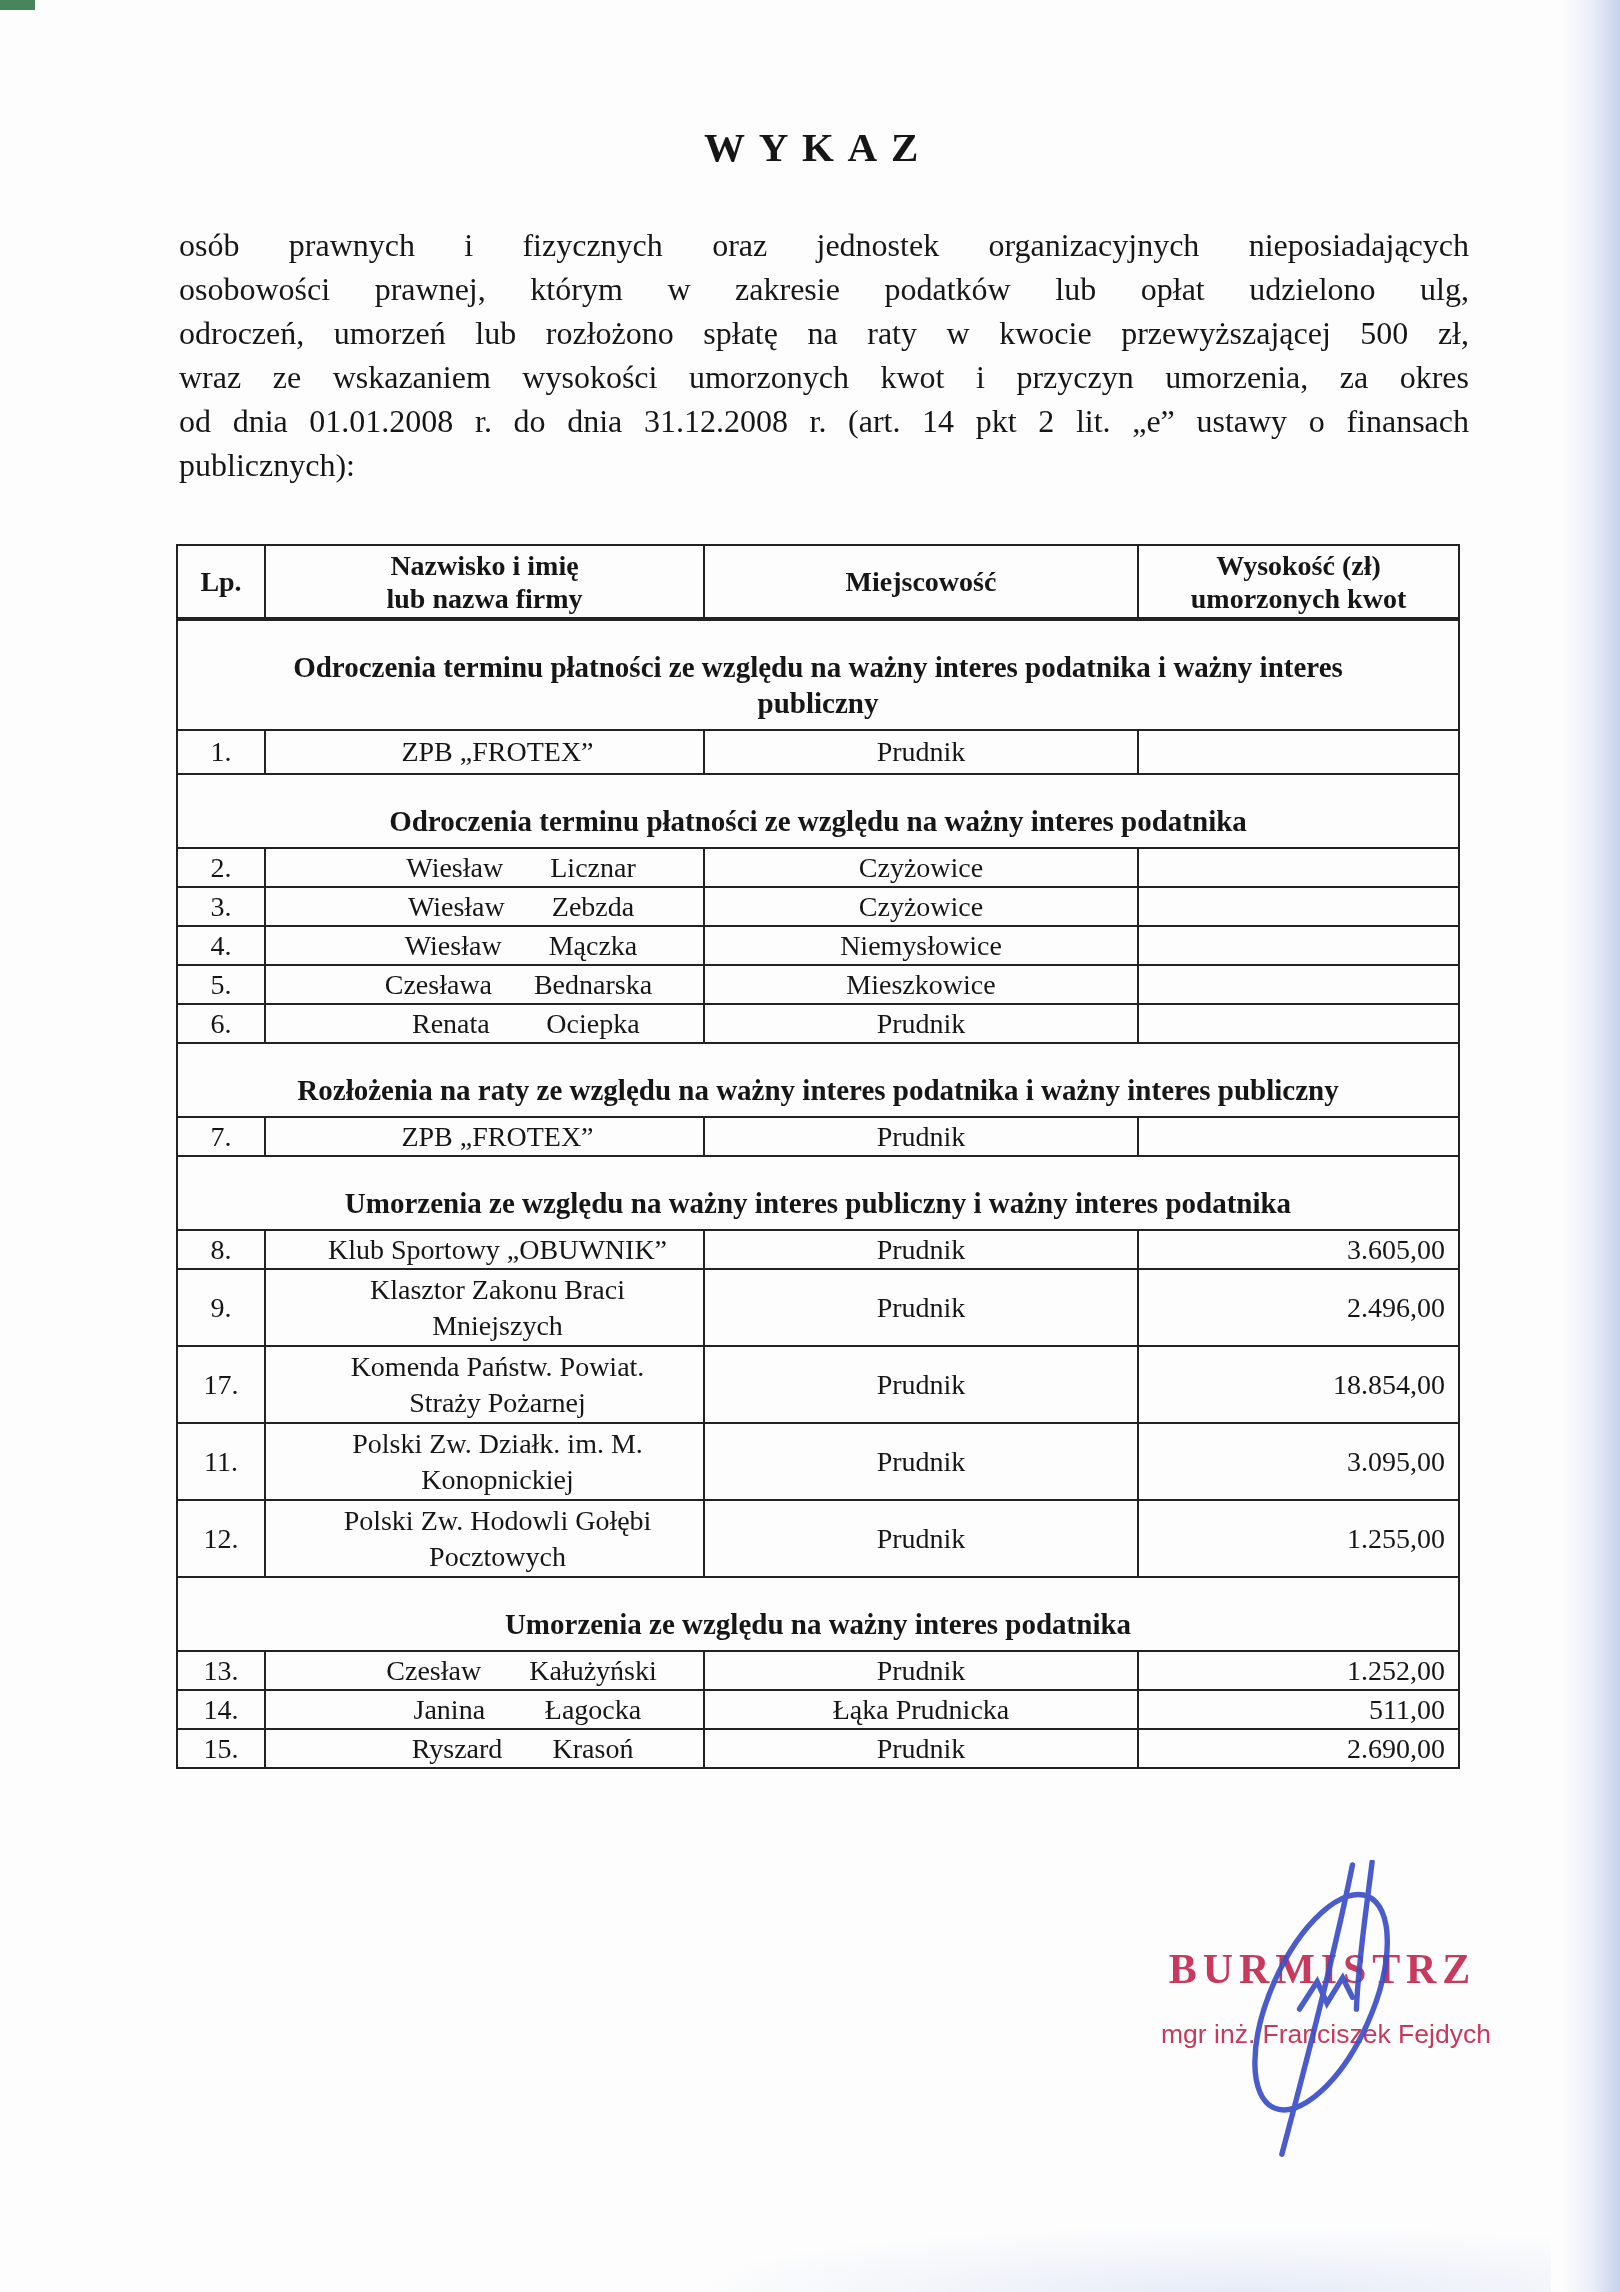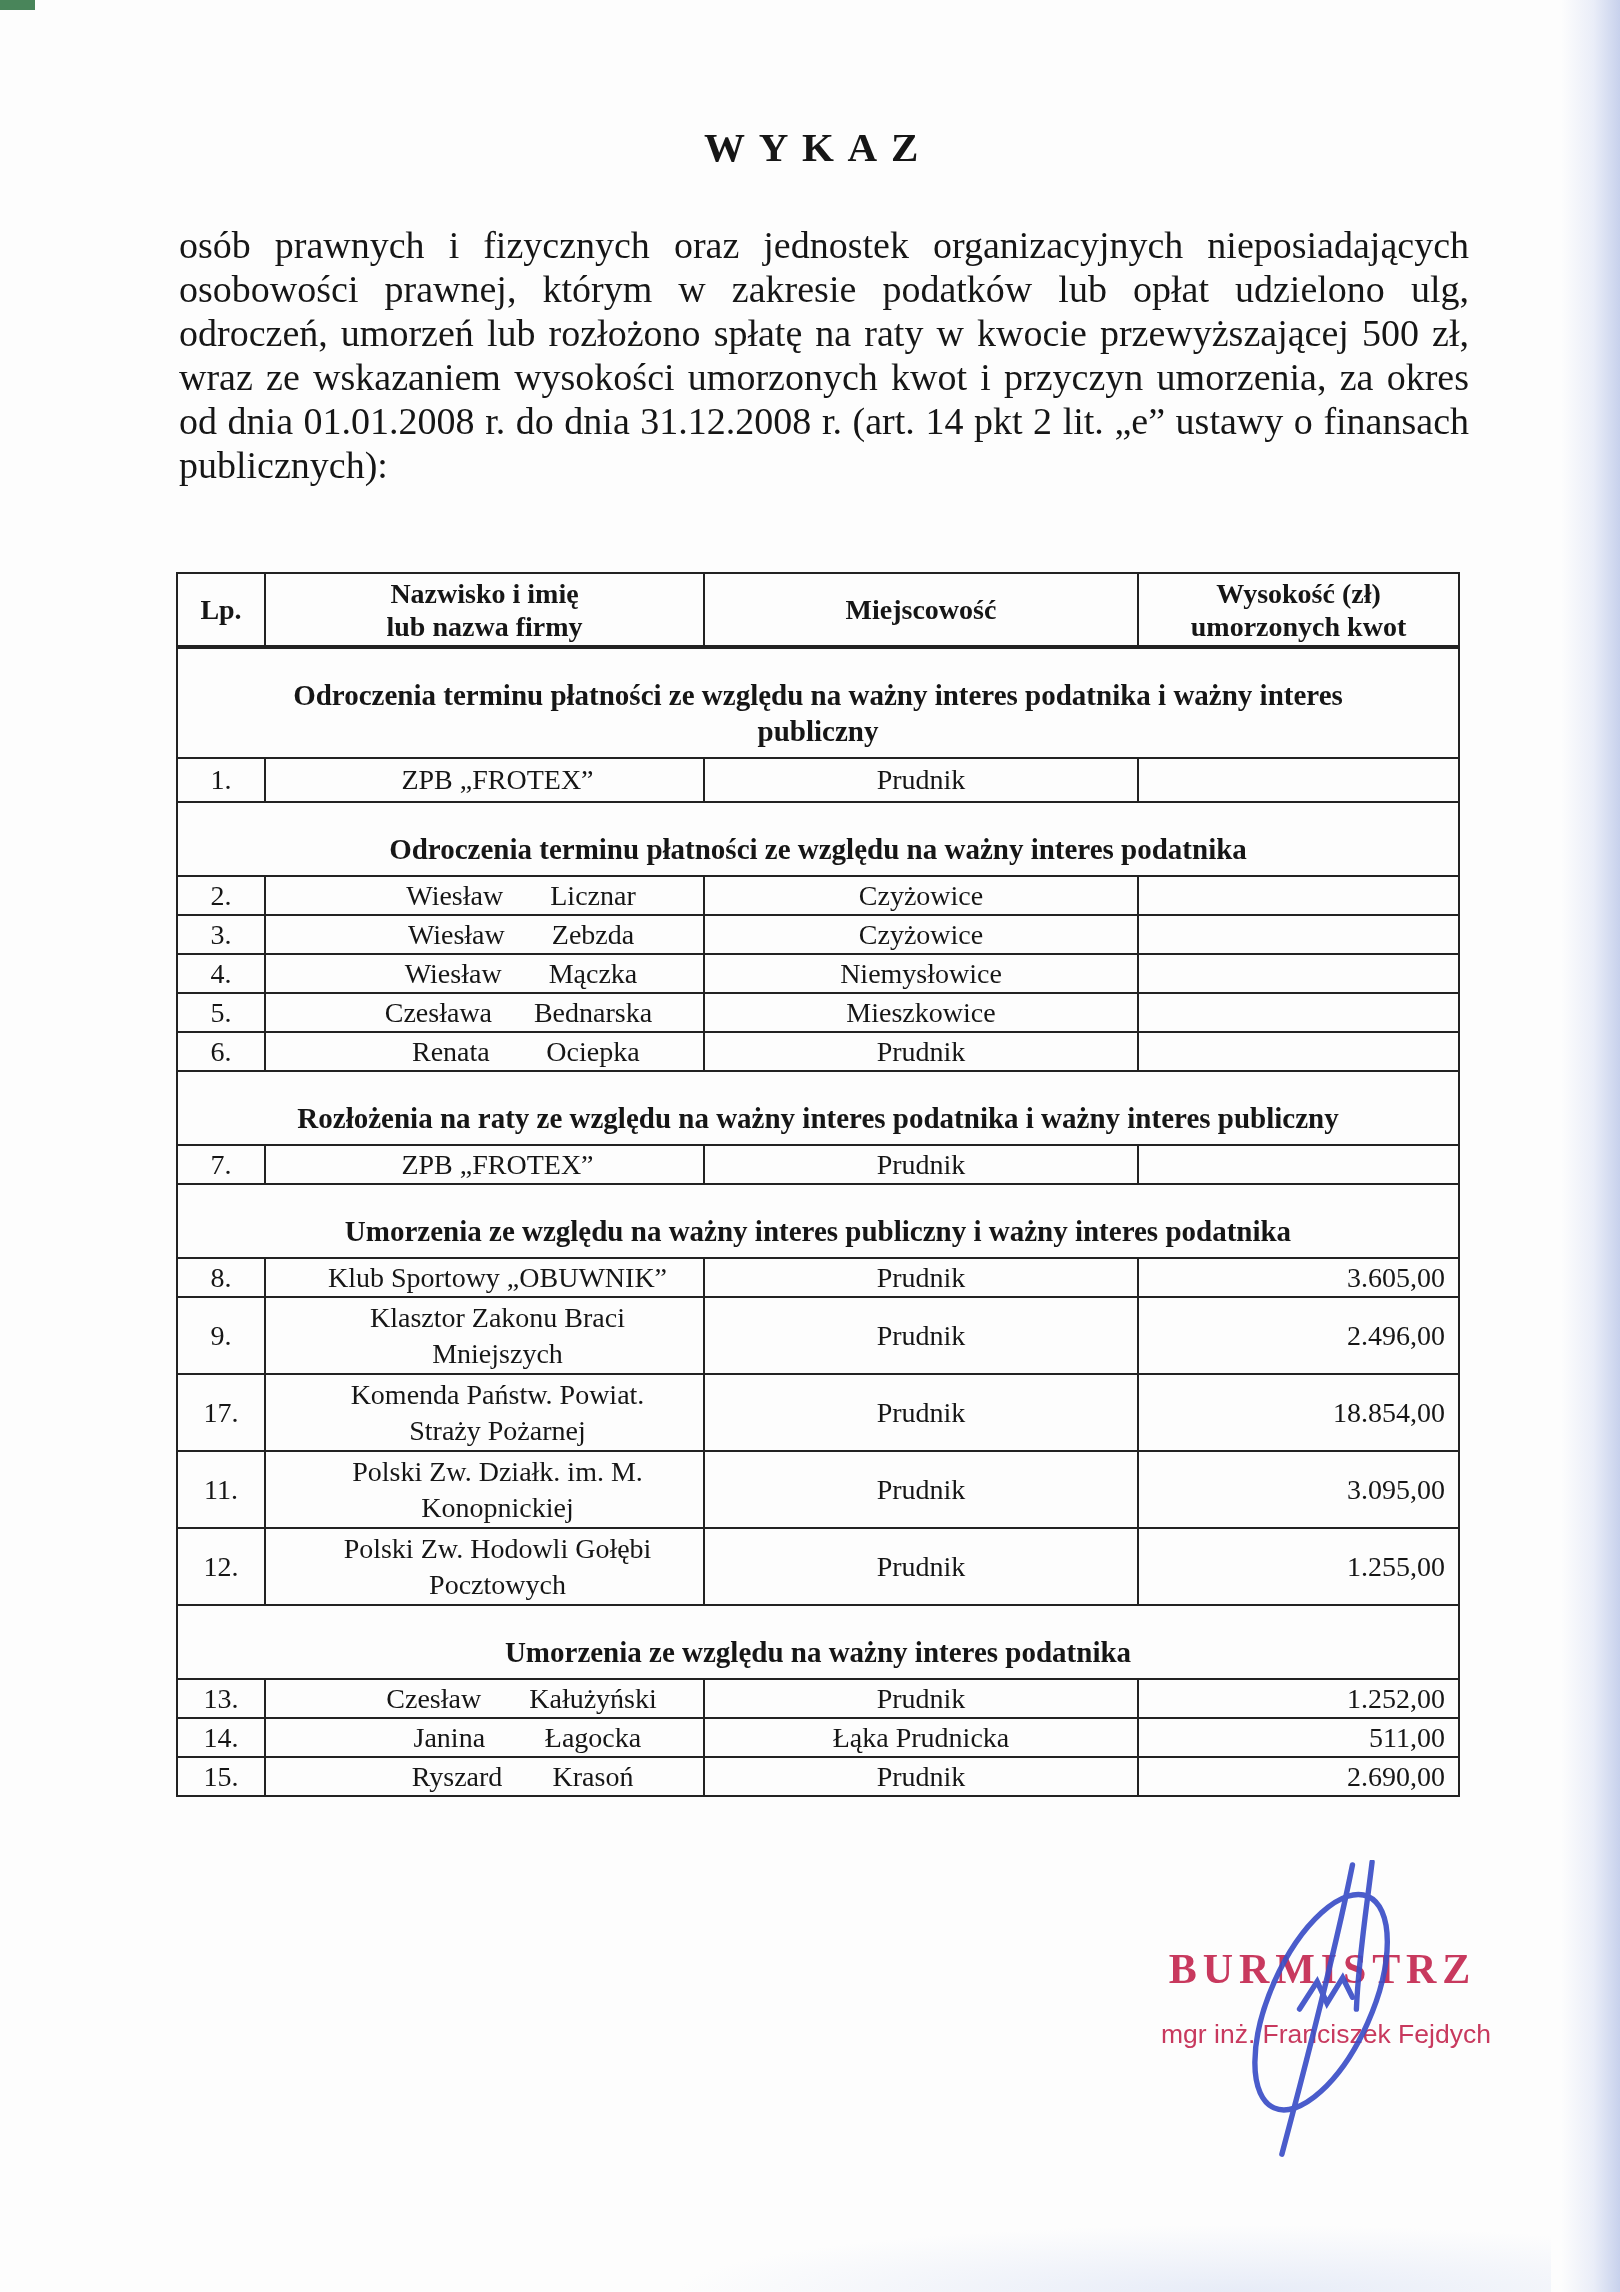--- a/index.html
+++ b/index.html
@@ -17,28 +17,28 @@
     position:absolute; right:69px; bottom:0; width:882px; height:69px;
     background:radial-gradient(ellipse at 65% 100%, rgba(203,214,240,0.45), rgba(203,214,240,0) 70%);
   }
 
   .title {
     position:absolute; top:123px; left:8px; width:1620px; margin:0;
     text-align:center; font-size:41px; font-weight:bold; letter-spacing:13.7px;
   }
   .intro { position:absolute; top:223px; left:179px; width:1290px; }
   .intro-line {
-    font-size:38px; line-height:44px;
+    font-size:32px; line-height:44px;
     text-align:justify; text-align-last:justify;
     white-space:normal;
   }
   .intro-line.last { text-align-last:left; }
 
   table.main-table {
-    position:absolute; top:572px; left:176px; width:1282px;
+    position:absolute; top:544px; left:176px; width:1282px;
     border-collapse:collapse; table-layout:fixed;
   }
   .main-table th, .main-table td {
     border:2.9px solid #222; padding:0; font-size:28px; vertical-align:middle;
     overflow:hidden;
   }
   .main-table thead tr { height:74px; }
   .main-table thead th { font-weight:bold; line-height:33px; text-align:center; border-bottom-width:4.9px; }
   tr.data-row { height:39px; }
   tr.data-row.first { height:44px; }

